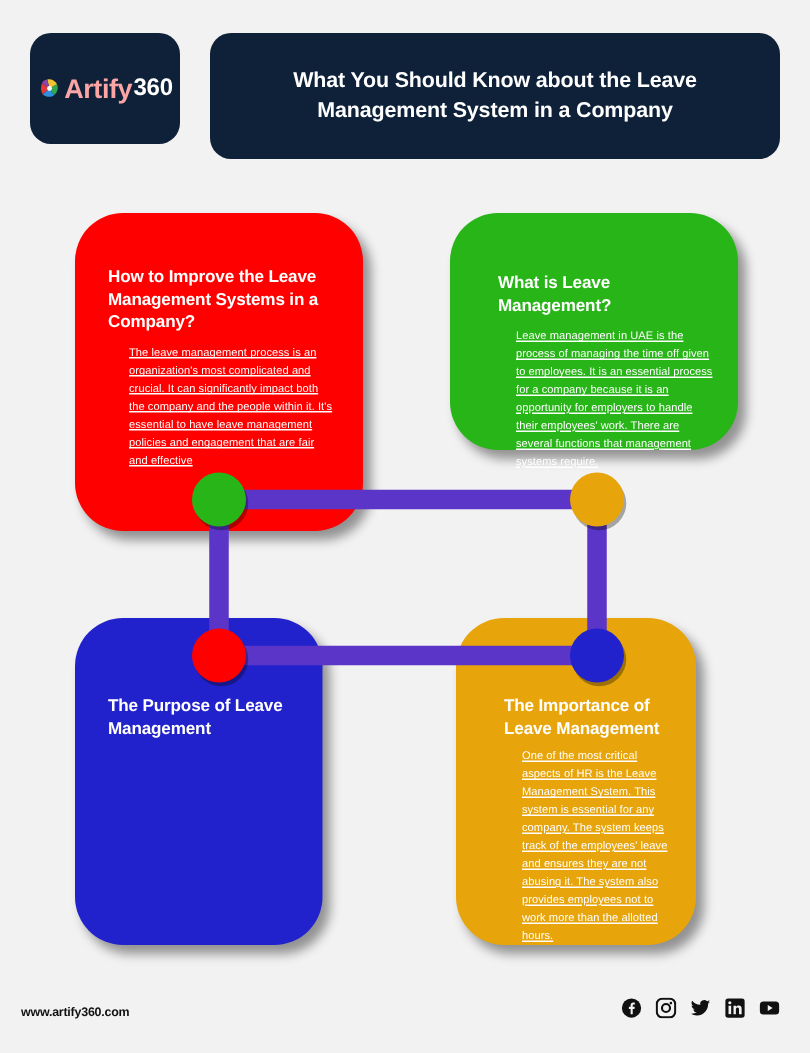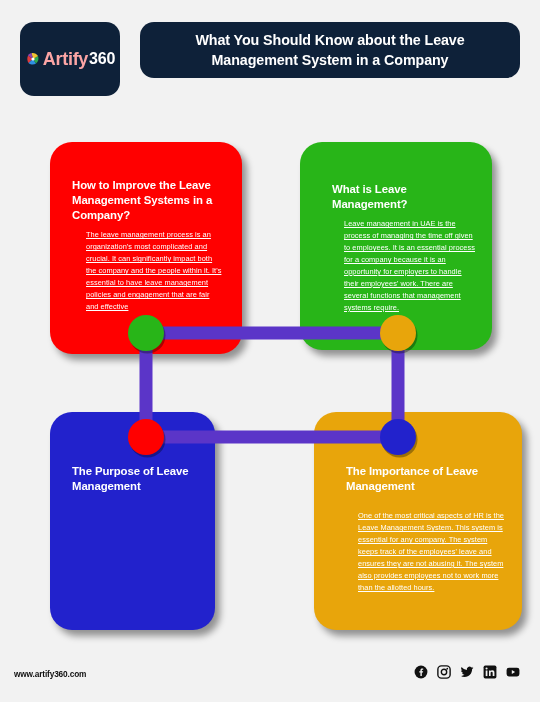--- a/index.html
+++ b/index.html
@@ -22,59 +22,59 @@
   .logo-mark{width:16px;height:16px;position:relative;flex:none;margin-right:1px;}
   .logo-mark svg{display:block;}
   .logo-artify{
     color:#fca5a5;font-size:18px;font-weight:bold;letter-spacing:-.3px;
   }
   .logo-360{
     color:#ffffff;font-size:16px;font-weight:bold;letter-spacing:-.2px;
   }
 
   .title-bar{
-    position:absolute;left:140px;top:22px;width:380px;height:56px;
+    position:absolute;left:140px;top:22px;width:380px;height:84px;
     background:#0e2139;border-radius:14px;
     display:flex;align-items:center;justify-content:center;
     padding:0 26px;box-sizing:border-box;
   }
   .title-bar h1{
     margin:0;color:#ffffff;font-size:14.3px;line-height:1.42;
     font-weight:bold;text-align:center;letter-spacing:-.1px;
   }
 
   
   .card{
-    position:absolute;border-radius:22px;
+    position:absolute;border-radius:32px;
     box-shadow:5px 6px 7px rgba(0,0,0,.40);
     box-sizing:border-box;
   }
   .card .c-title{
     margin:0;font-weight:bold;color:#ffffff;
     font-size:11.4px;line-height:1.32;letter-spacing:-.1px;
   }
   .card .c-body{
     margin:0;color:#ffffff;
     font-size:7.4px;line-height:1.62;letter-spacing:.05px;text-decoration:underline;
   }
   .card .inner{position:absolute;left:0;right:0;}
 
   #card-red   {left:50px; top:142px; width:192px; height:212px; background:#ff0000;}
-  #card-green {left:300px;top:142px; width:192px; height:208px; background:#28b518;}
+  #card-green {left:300px;top:142px; width:192px; height:158px; background:#28b518;}
   #card-blue  {left:50px; top:412px; width:165px; height:218px; background:#2222cc;}
-  #card-orange{left:314px;top:412px; width:208px; height:218px; background:#e8a50b;}
+  #card-orange{left:304px;top:412px; width:160px; height:218px; background:#e8a50b;}
 
   #card-red   .inner{top:36px; left:22px; right:18px;}
   #card-red   .c-body{margin-top:6px;padding-left:14px;}
   #card-green .inner{top:40px; left:32px; right:14px;}
   #card-green .c-body{margin-top:6px;padding-left:12px;}
   #card-blue  .inner{top:52px; left:22px; right:16px;}
   #card-blue  .c-body{margin-top:6px;padding-left:14px;}
   #card-orange.card .inner{top:52px; left:32px; right:14px;}
-  #card-orange .c-body{margin-top:16px;padding-left:12px;}
+  #card-orange .c-body{margin-top:4px;padding-left:12px;}
 
   
   .connectors{position:absolute;left:0;top:0;width:540px;height:702px;pointer-events:none;}
 
   
   .footer-url{
     position:absolute;left:14px;top:669px;
     font-size:8.3px;font-weight:bold;color:#111111;letter-spacing:-.15px;
   }
   .socials{

